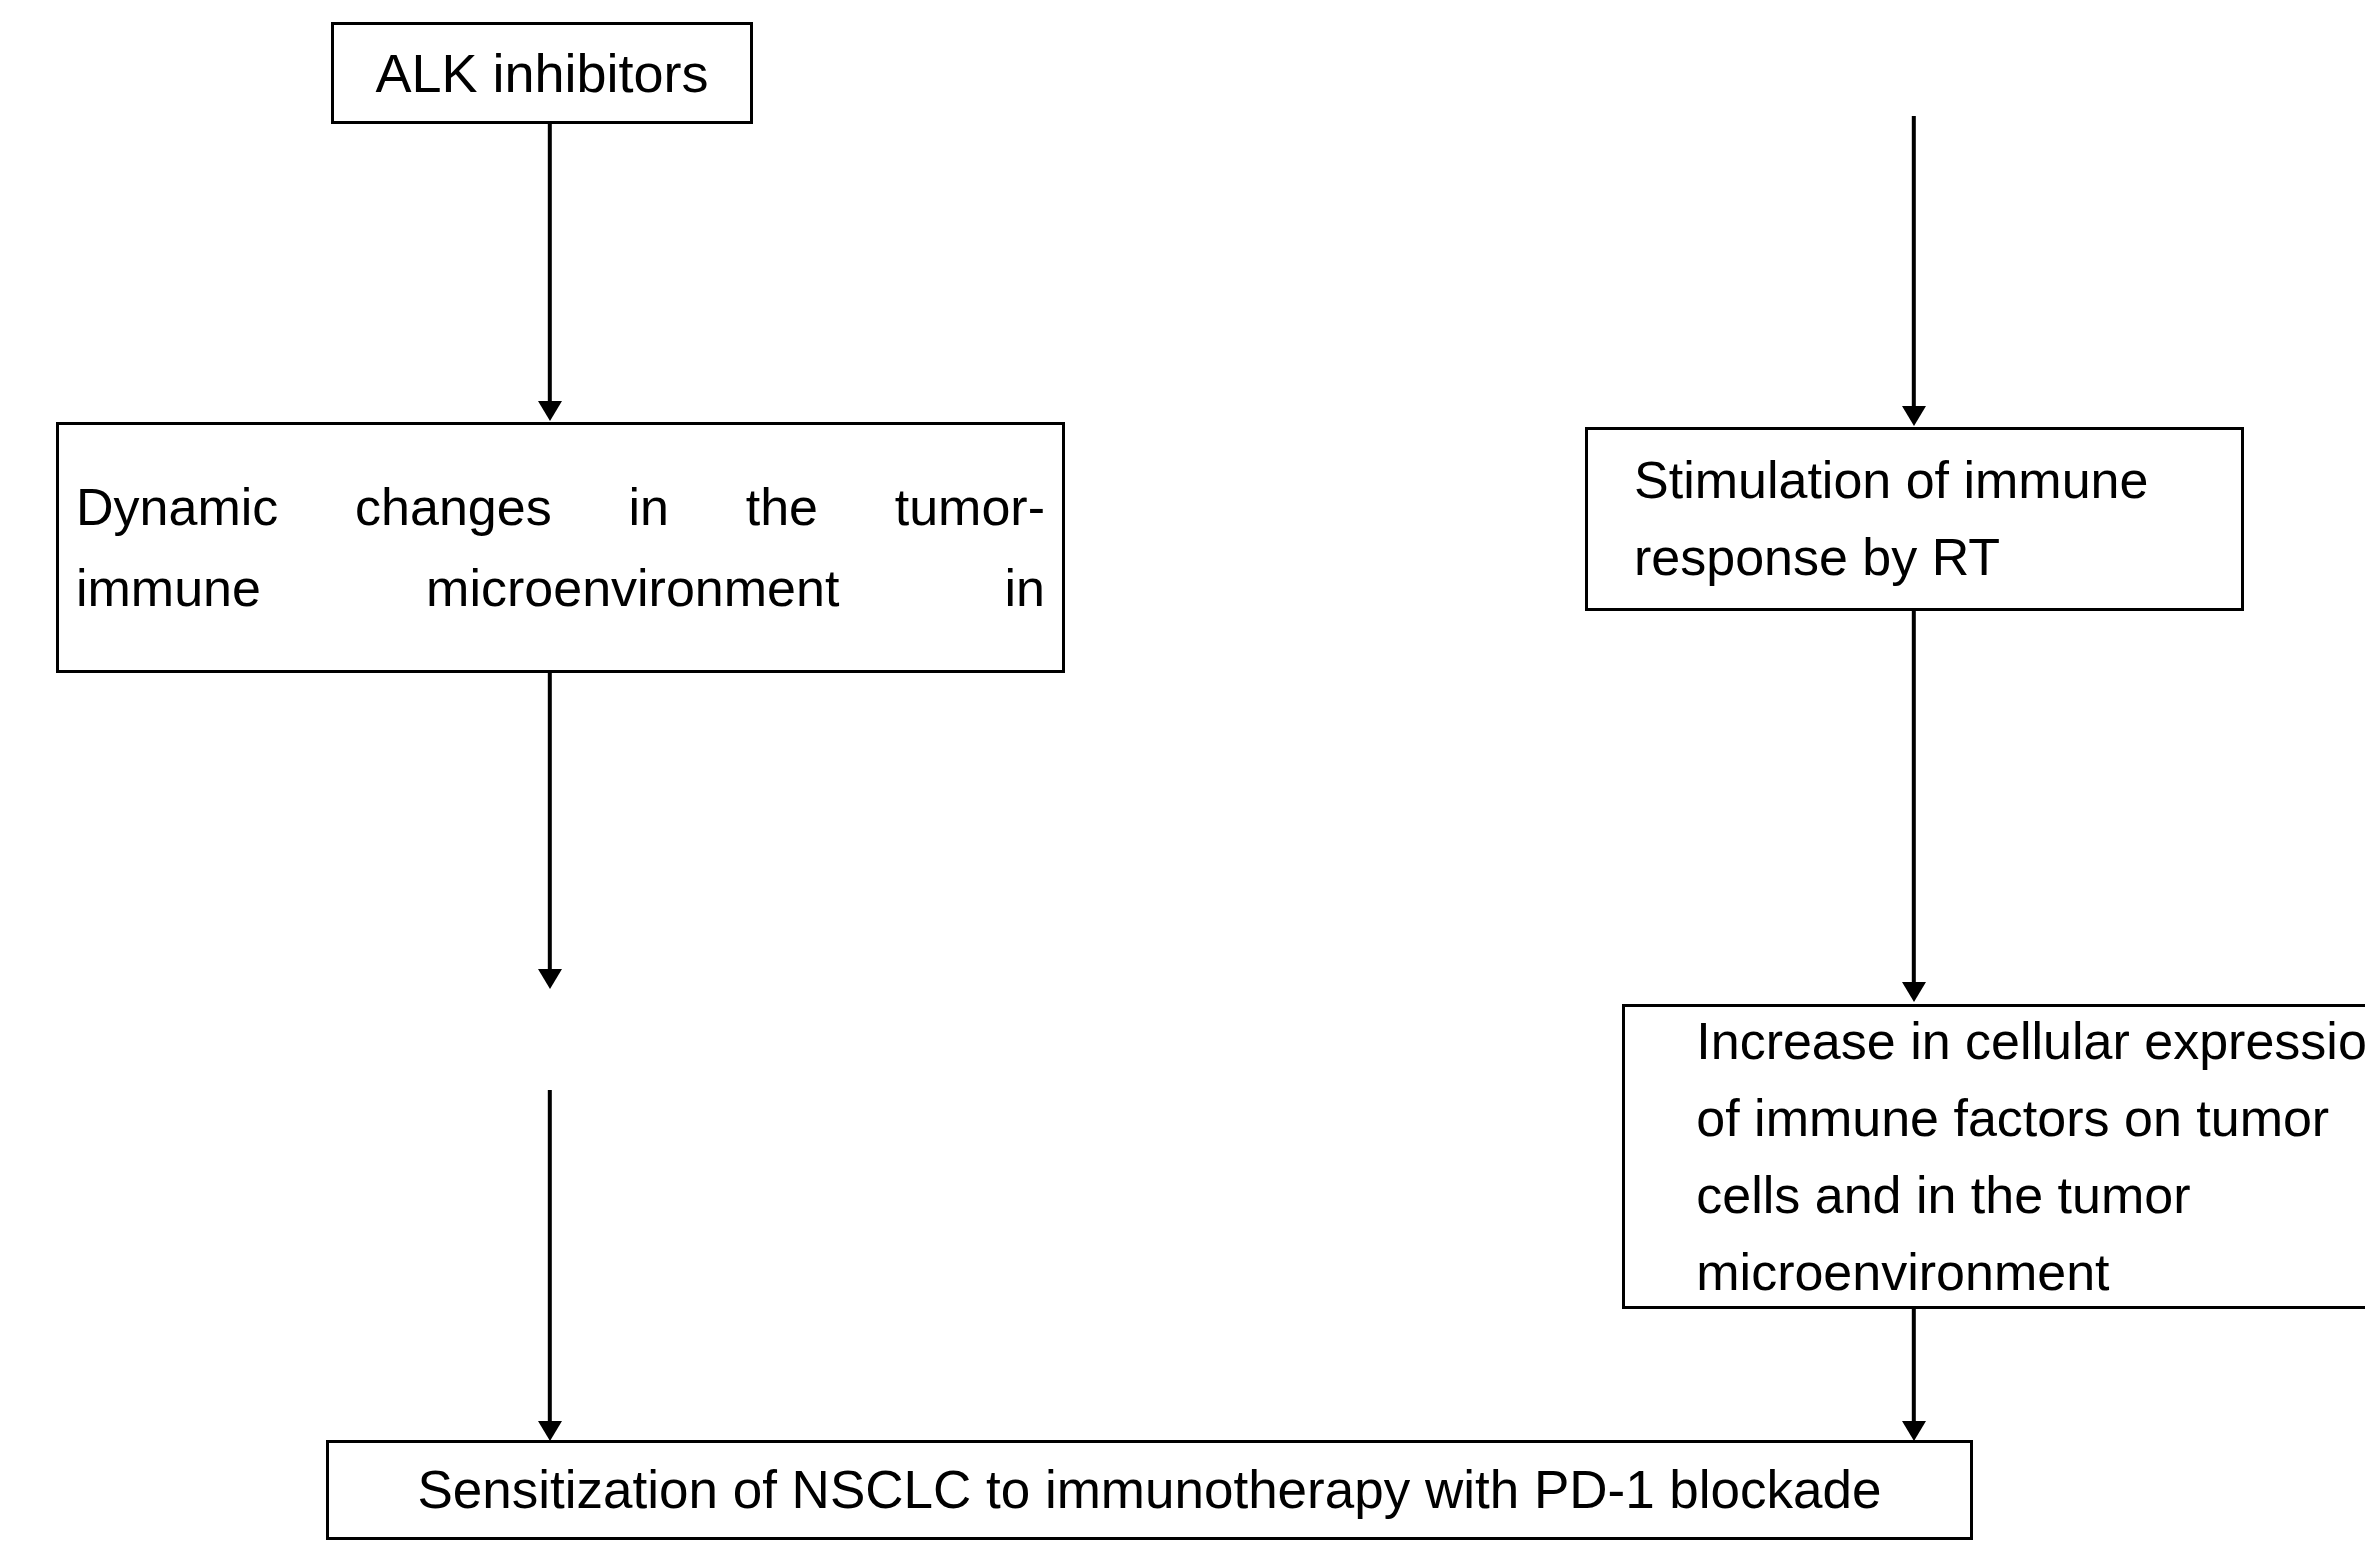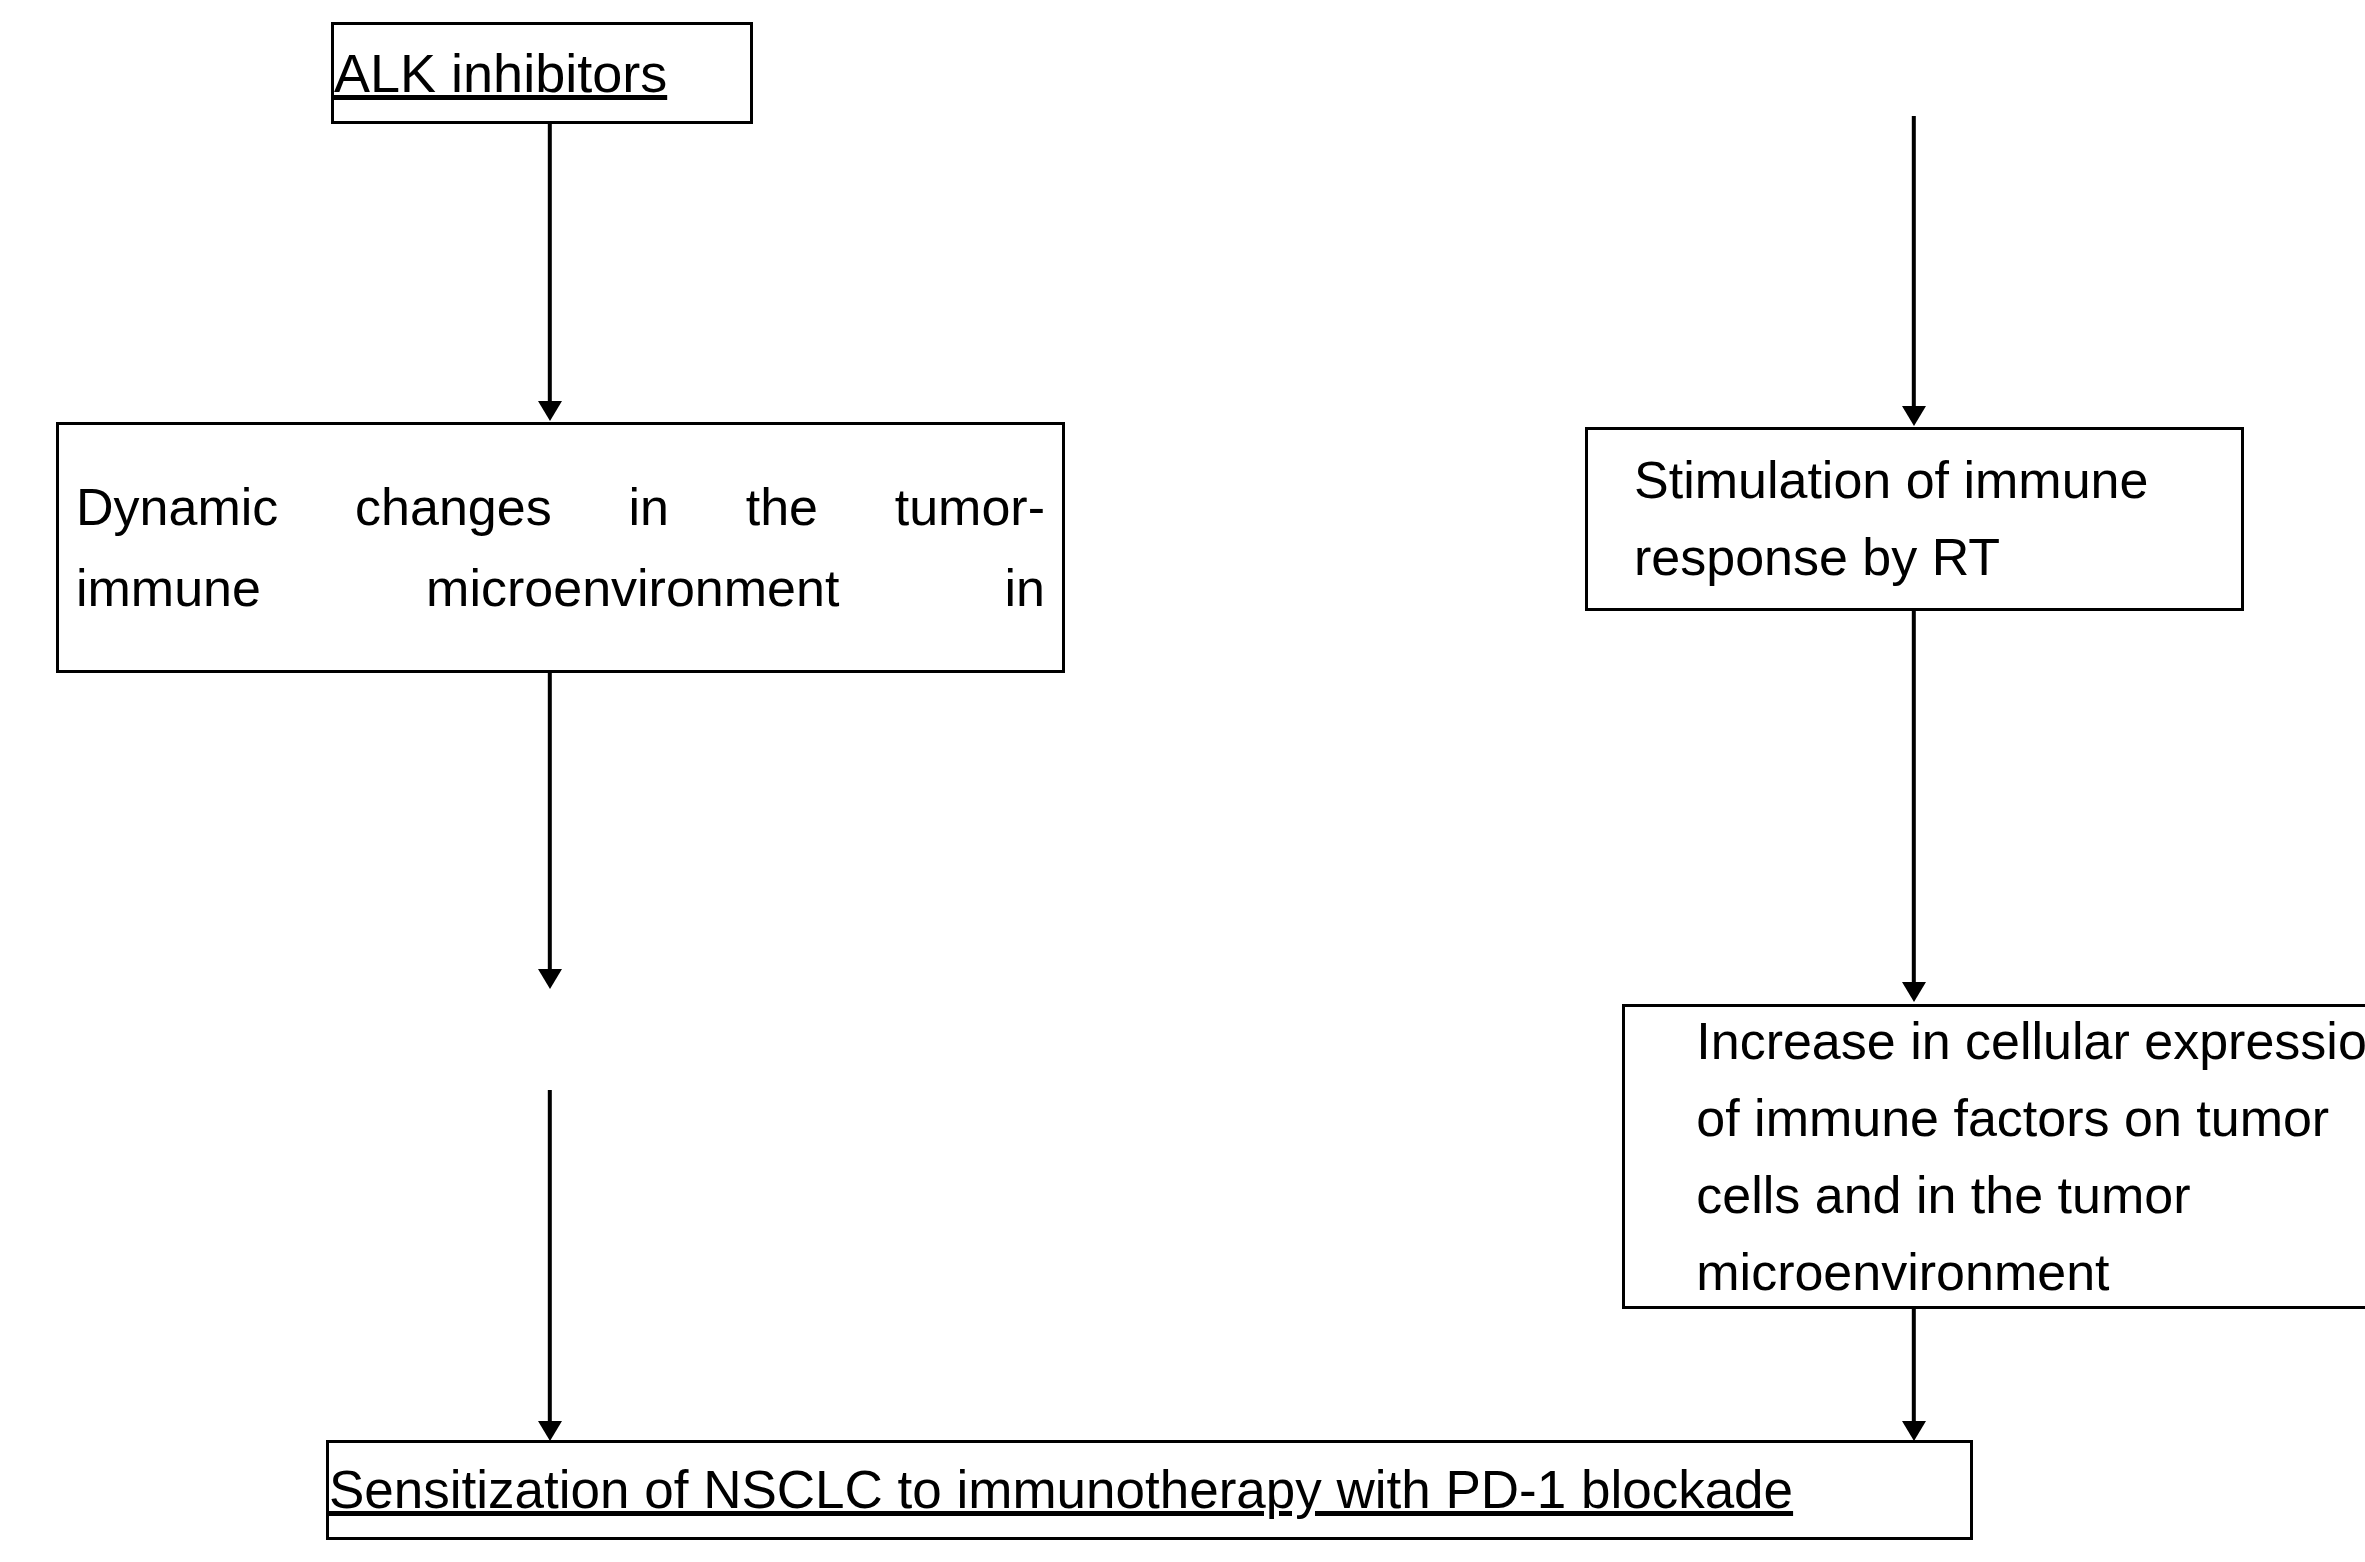--- a/index.html
+++ b/index.html
@@ -23,21 +23,21 @@
     background: #ffffff;
     display: flex;
     flex-direction: column;
     justify-content: center;
   }
   .node .single {
     font-size: 54px;
     line-height: 1.2;
     white-space: nowrap;
   }
-  .center { align-items: flex-start; text-align: center; text-decoration: underline; }
+  .center { align-items: center; text-align: center; }
   
   .jbox { padding: 0 17px; }
   .jbox .jline {
     font-size: 52px;
     line-height: 81px;
     text-align: justify;
     text-align-last: justify;
   }
   .jbox .jline.last {
     text-align-last: left;

